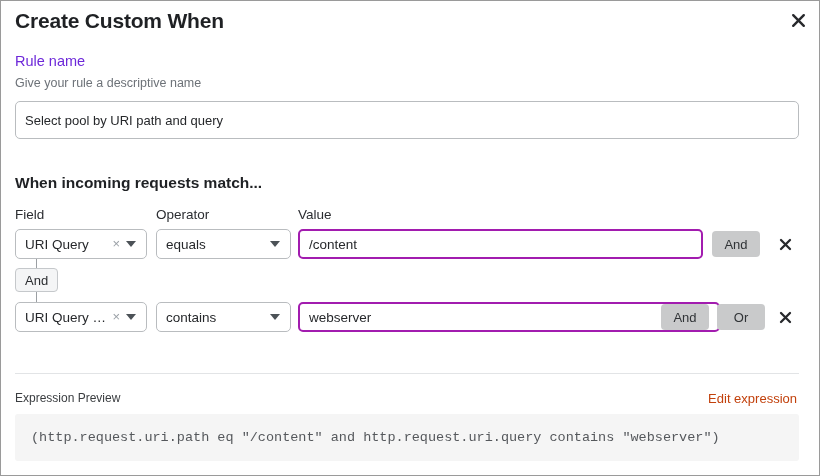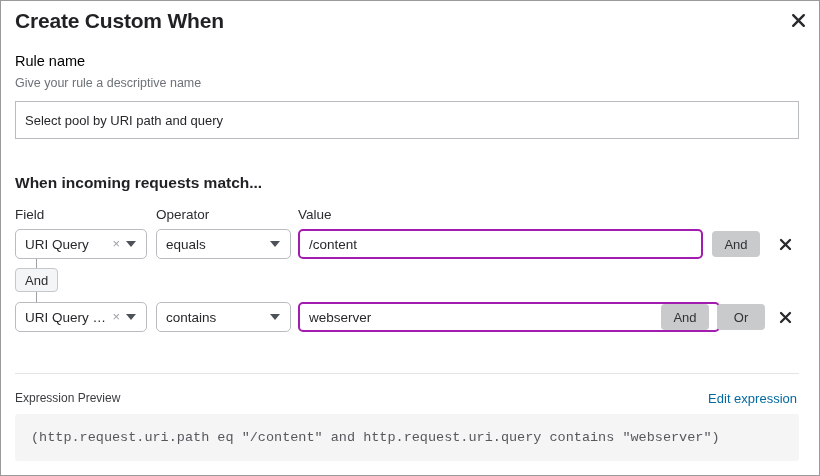--- a/index.html
+++ b/index.html
@@ -44,36 +44,36 @@
     background: transparent;
     border: none;
     padding: 0;
   }
   .close-btn svg { display: block; }
 
   
   .field-label {
     position: absolute;
     font-size: 14.5px;
-    color: #000000;
+    color: #6d28d9;
   }
   .field-sublabel {
     position: absolute;
     font-size: 12.5px;
     color: #6d7278;
   }
   .rule-name-input {
     position: absolute;
     left: 14px;
     top: 100px;
     width: 784px;
     height: 28px;
     box-sizing: border-box;
     border: 1px solid #b9bcbf;
-    border-radius: 0;
+    border-radius: 5px;
     background: #fff;
     font-family: "Liberation Sans", sans-serif;
     font-size: 13px;
     color: #26282b;
     padding: 18px 9px;
     outline: none;
   }
 
   
   .section-heading {
@@ -213,21 +213,21 @@
     left: 14px;
     top: 390px;
     font-size: 12px;
     color: #3a3d40;
   }
   .edit-expression {
     position: absolute;
     right: 22px;
     top: 390px;
     font-size: 13px;
-    color: #0369a1;
+    color: #c2410c;
     text-decoration: none;
     cursor: pointer;
   }
   .preview-box {
     position: absolute;
     left: 14px;
     top: 413px;
     width: 784px;
     height: 47px;
     box-sizing: border-box;

